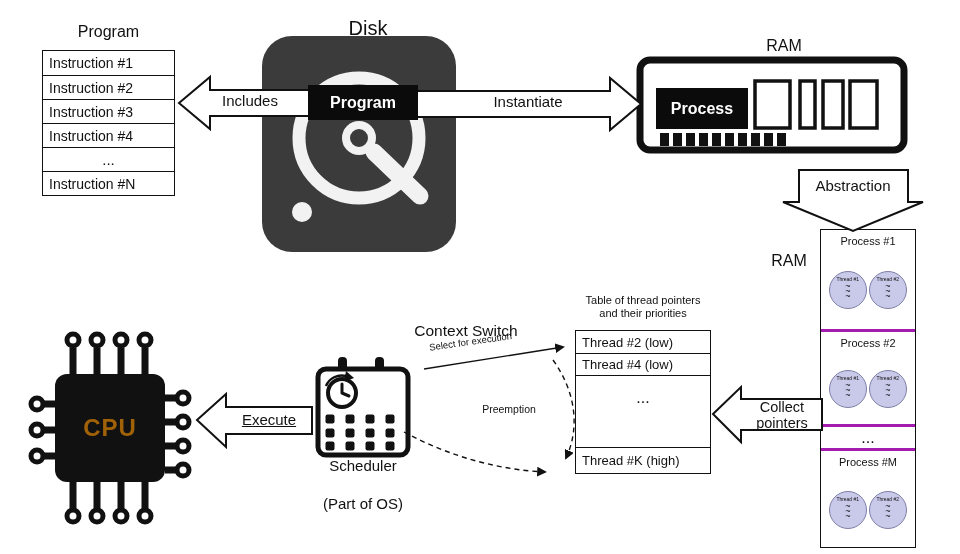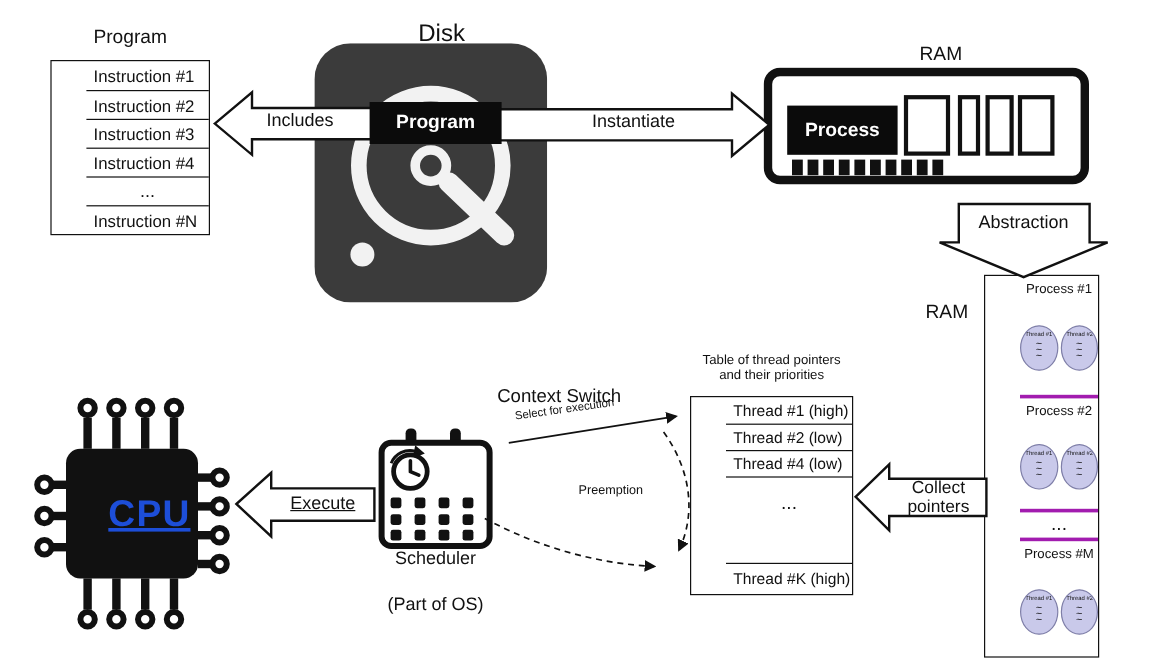--- a/index.html
+++ b/index.html
@@ -1,21 +1,21 @@
 <!DOCTYPE html>
 <html><head>
 <meta charset="utf-8">
 <style>
   * { margin:0; padding:0; box-sizing:border-box; }
   html,body { width:960px; height:554px; }
   body {
     position:relative; background:#fff; color:#111;
     font-family:"Liberation Sans", sans-serif; overflow:hidden;
   }
-  .abs { position:absolute;padding-left:29px; }
+  .abs { position:absolute; }
   .lbl { position:absolute; text-align:center; line-height:1.2; }
 
   
   .prog-title { left:42px; top:22px; width:133px; font-size:16px; }
   .prog-table { left:42px; top:50px; width:133px; border:1px solid #111; background:#fff; }
   .prog-row { height:24px; display:flex; align-items:center; padding-left:6px;
               font-size:14px; border-top:1px solid #111; }
   .prog-row:first-child { border-top:none; }
   .prog-row.dots { justify-content:center; padding-left:0; font-size:15px; }
 
@@ -65,22 +65,22 @@
   
   .context-switch { left:400px; top:322px; width:132px; font-size:15.5px; }
   .select-label { left:420px; top:343px; width:102px; font-size:9.5px;
                   transform:rotate(-8deg); transform-origin:left center; }
   .preemption-label { left:473px; top:403px; width:72px; font-size:10.5px; }
   .sched-name { left:306px; top:457px; width:114px; font-size:15px; }
   .sched-sub  { left:306px; top:495px; width:114px; font-size:15px; }
 
   
   .cpu-label { left:55px; top:374px; width:110px; height:108px; display:flex; align-items:center;
-               justify-content:center; color:#1d4ed8; font-size:31px; font-weight:bold;
-               letter-spacing:1px; z-index:4;text-decoration:underline; }
+               justify-content:center; color:#a16207; font-size:24px; font-weight:bold;
+               letter-spacing:1px; z-index:4; }
 
   .icon-layer { position:absolute; z-index:1; }
   .overlay { position:absolute; left:0; top:0; z-index:2; pointer-events:none; }
   .block { fill:#fff; stroke:#111; stroke-width:2; }
   .thin  { fill:none; stroke:#111; stroke-width:1.4; }
   .dashed{ stroke-dasharray:5 4; }
 </style>
 </head>
 <body>
 
@@ -169,21 +169,20 @@
       </div>
     </div>
   </div>
 </div>
 
 <div class="lbl tt-caption">
   <div>Table of thread pointers</div>
   <div>and their priorities</div>
 </div>
 <div class="abs thread-table">
-  <div class="tt-row">Thread #1 (high)</div>
   <div class="tt-row">Thread #2 (low)</div>
   <div class="tt-row">Thread #4 (low)</div>
   <div class="tt-row tall">...</div>
   <div class="tt-row last">Thread #K (high)</div>
 </div>
 
 <svg class="icon-layer" style="left:312px;top:353px" width="102" height="108" viewBox="0 0 102 108">
   <rect x="26" y="4" width="9" height="18" rx="4" fill="#111"></rect>
   <rect x="63" y="4" width="9" height="18" rx="4" fill="#111"></rect>
   <rect x="6" y="16" width="90" height="86" rx="8" fill="#fff" stroke="#111" stroke-width="5"></rect>

